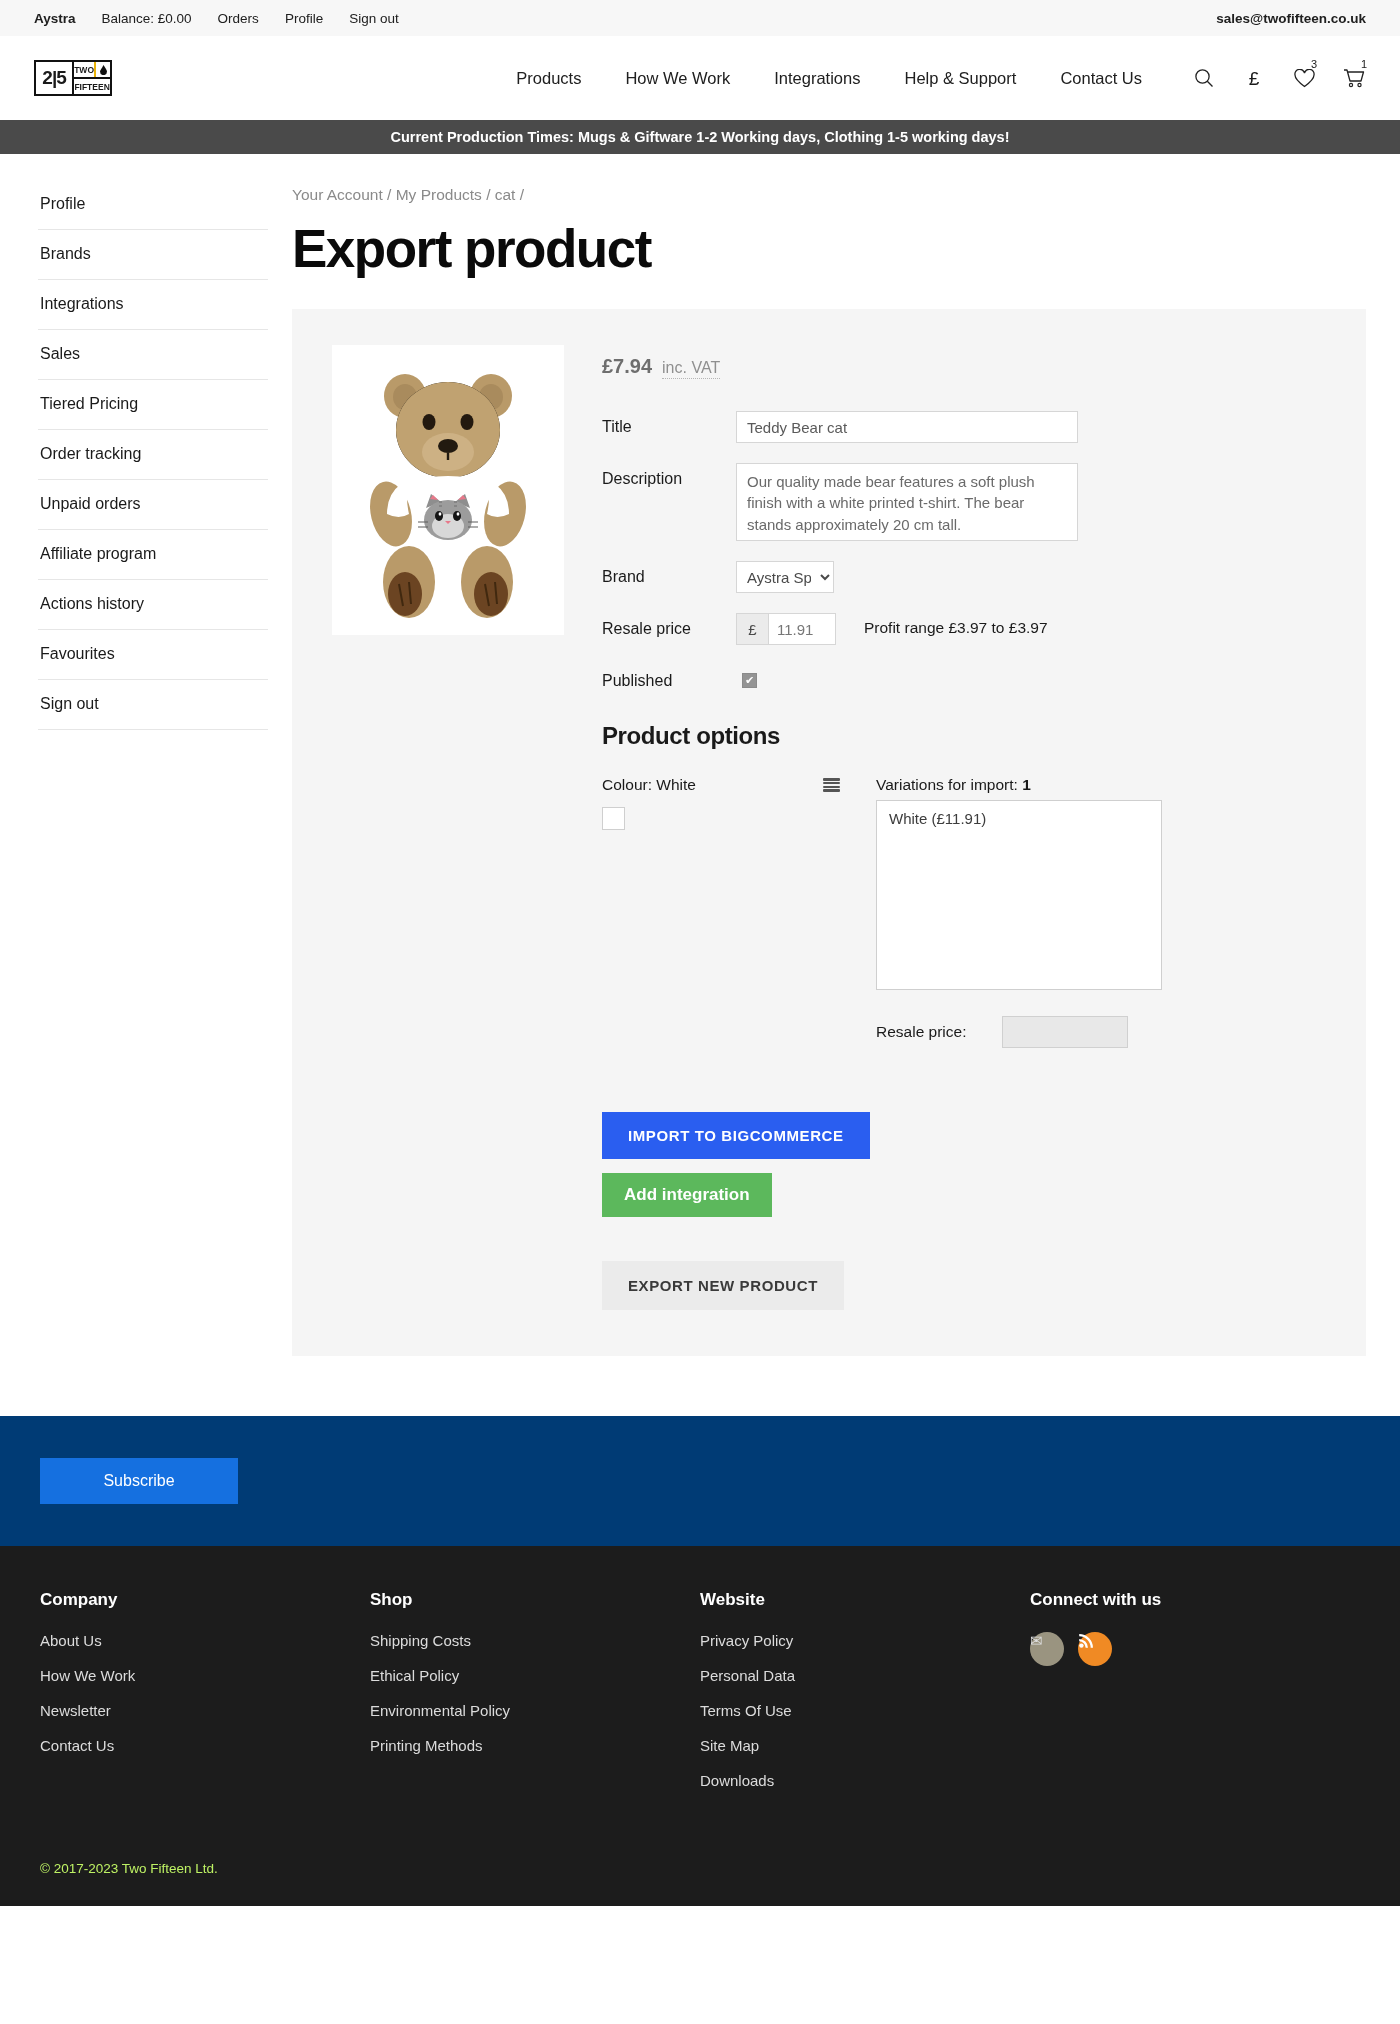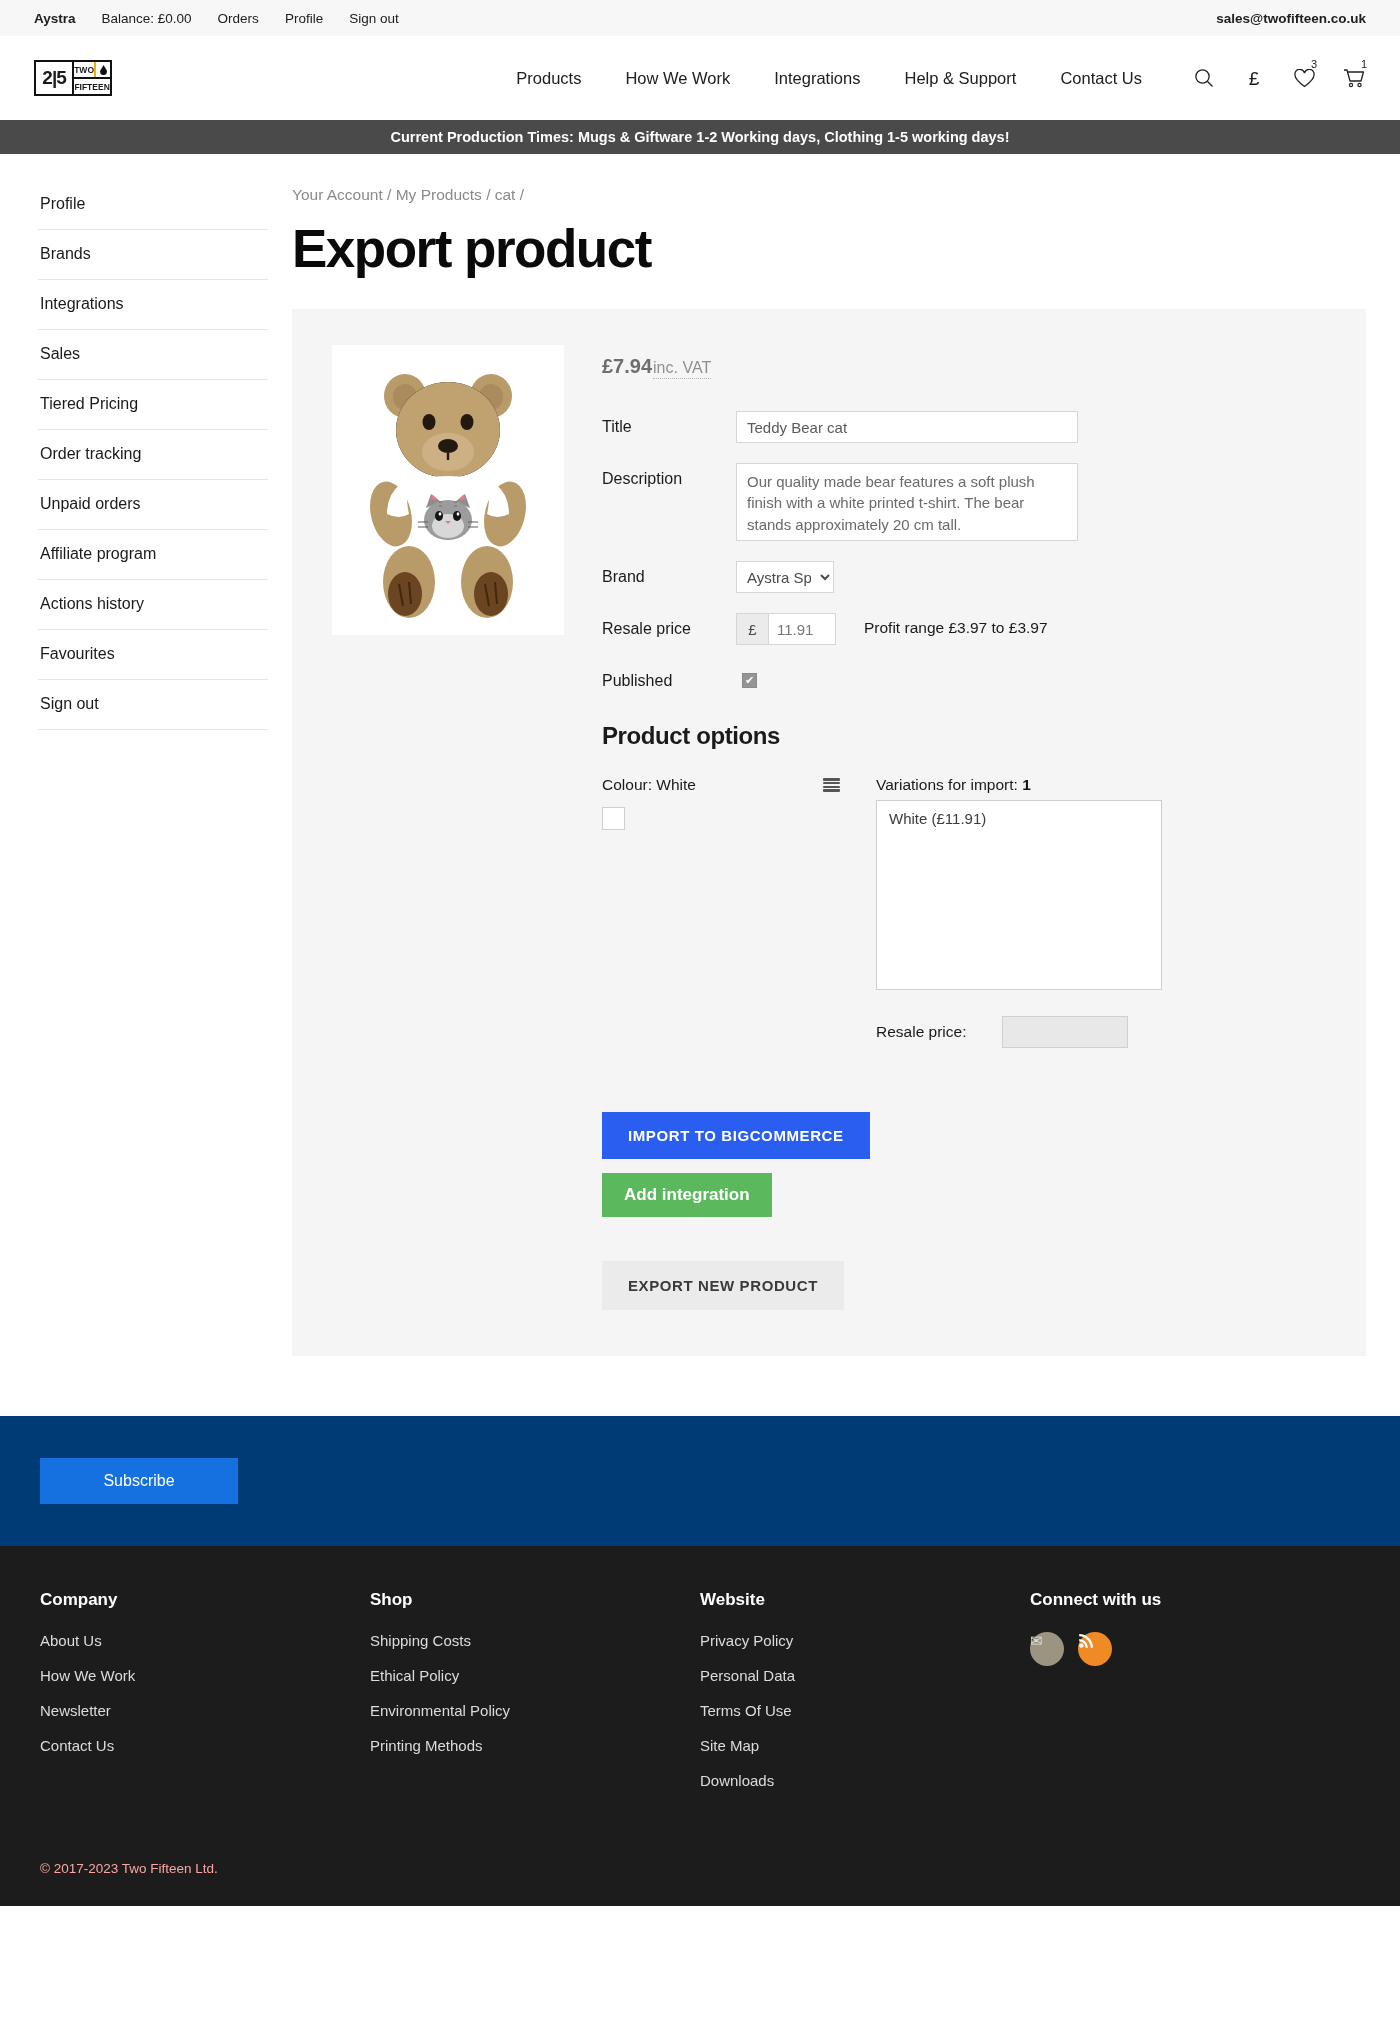--- a/index.html
+++ b/index.html
@@ -140,21 +140,21 @@
     width: 232px; height: 290px;
     background: #fff;
     flex-shrink: 0;
     display: flex; align-items: center; justify-content: center;
     overflow: hidden;
   }
   .bear-svg { width: 210px; height: 272px; }
 
   .form-col { flex: 1; }
   .price-line {
-    display: flex; align-items: baseline; gap: 1px;
+    display: flex; align-items: baseline; gap: 10px;
     margin: 10px 0 32px 0;
   }
   .price-amount { font-size: 20px; font-weight: bold; color: #6e6e6e; }
   .price-vat {
     font-size: 16px; color: #8f8f8f;
     border-bottom: 1px dotted #b5b5b5;
     padding-bottom: 1px;
   }
 
   .frow {
@@ -366,21 +366,21 @@
   .social {
     width: 34px; height: 34px; border-radius: 50%;
     display: flex; align-items: center; justify-content: center;
     color: #fff; font-size: 16px;
   }
   .social-mail { background: #9a9480; }
   .social-rss { background: #f08a24; }
   .copyright {
     margin-top: 54px;
     font-size: 13.5px;
-    color: #fca5a5;
+    color: #bef264;
   }
 </style>
 </head>
 <body>
 
 <div class="utility-bar">
   <div class="utility-left">
     <span class="account-name">Aystra</span>
     <span>Balance: £0.00</span>
     <a href="#">Orders</a>

